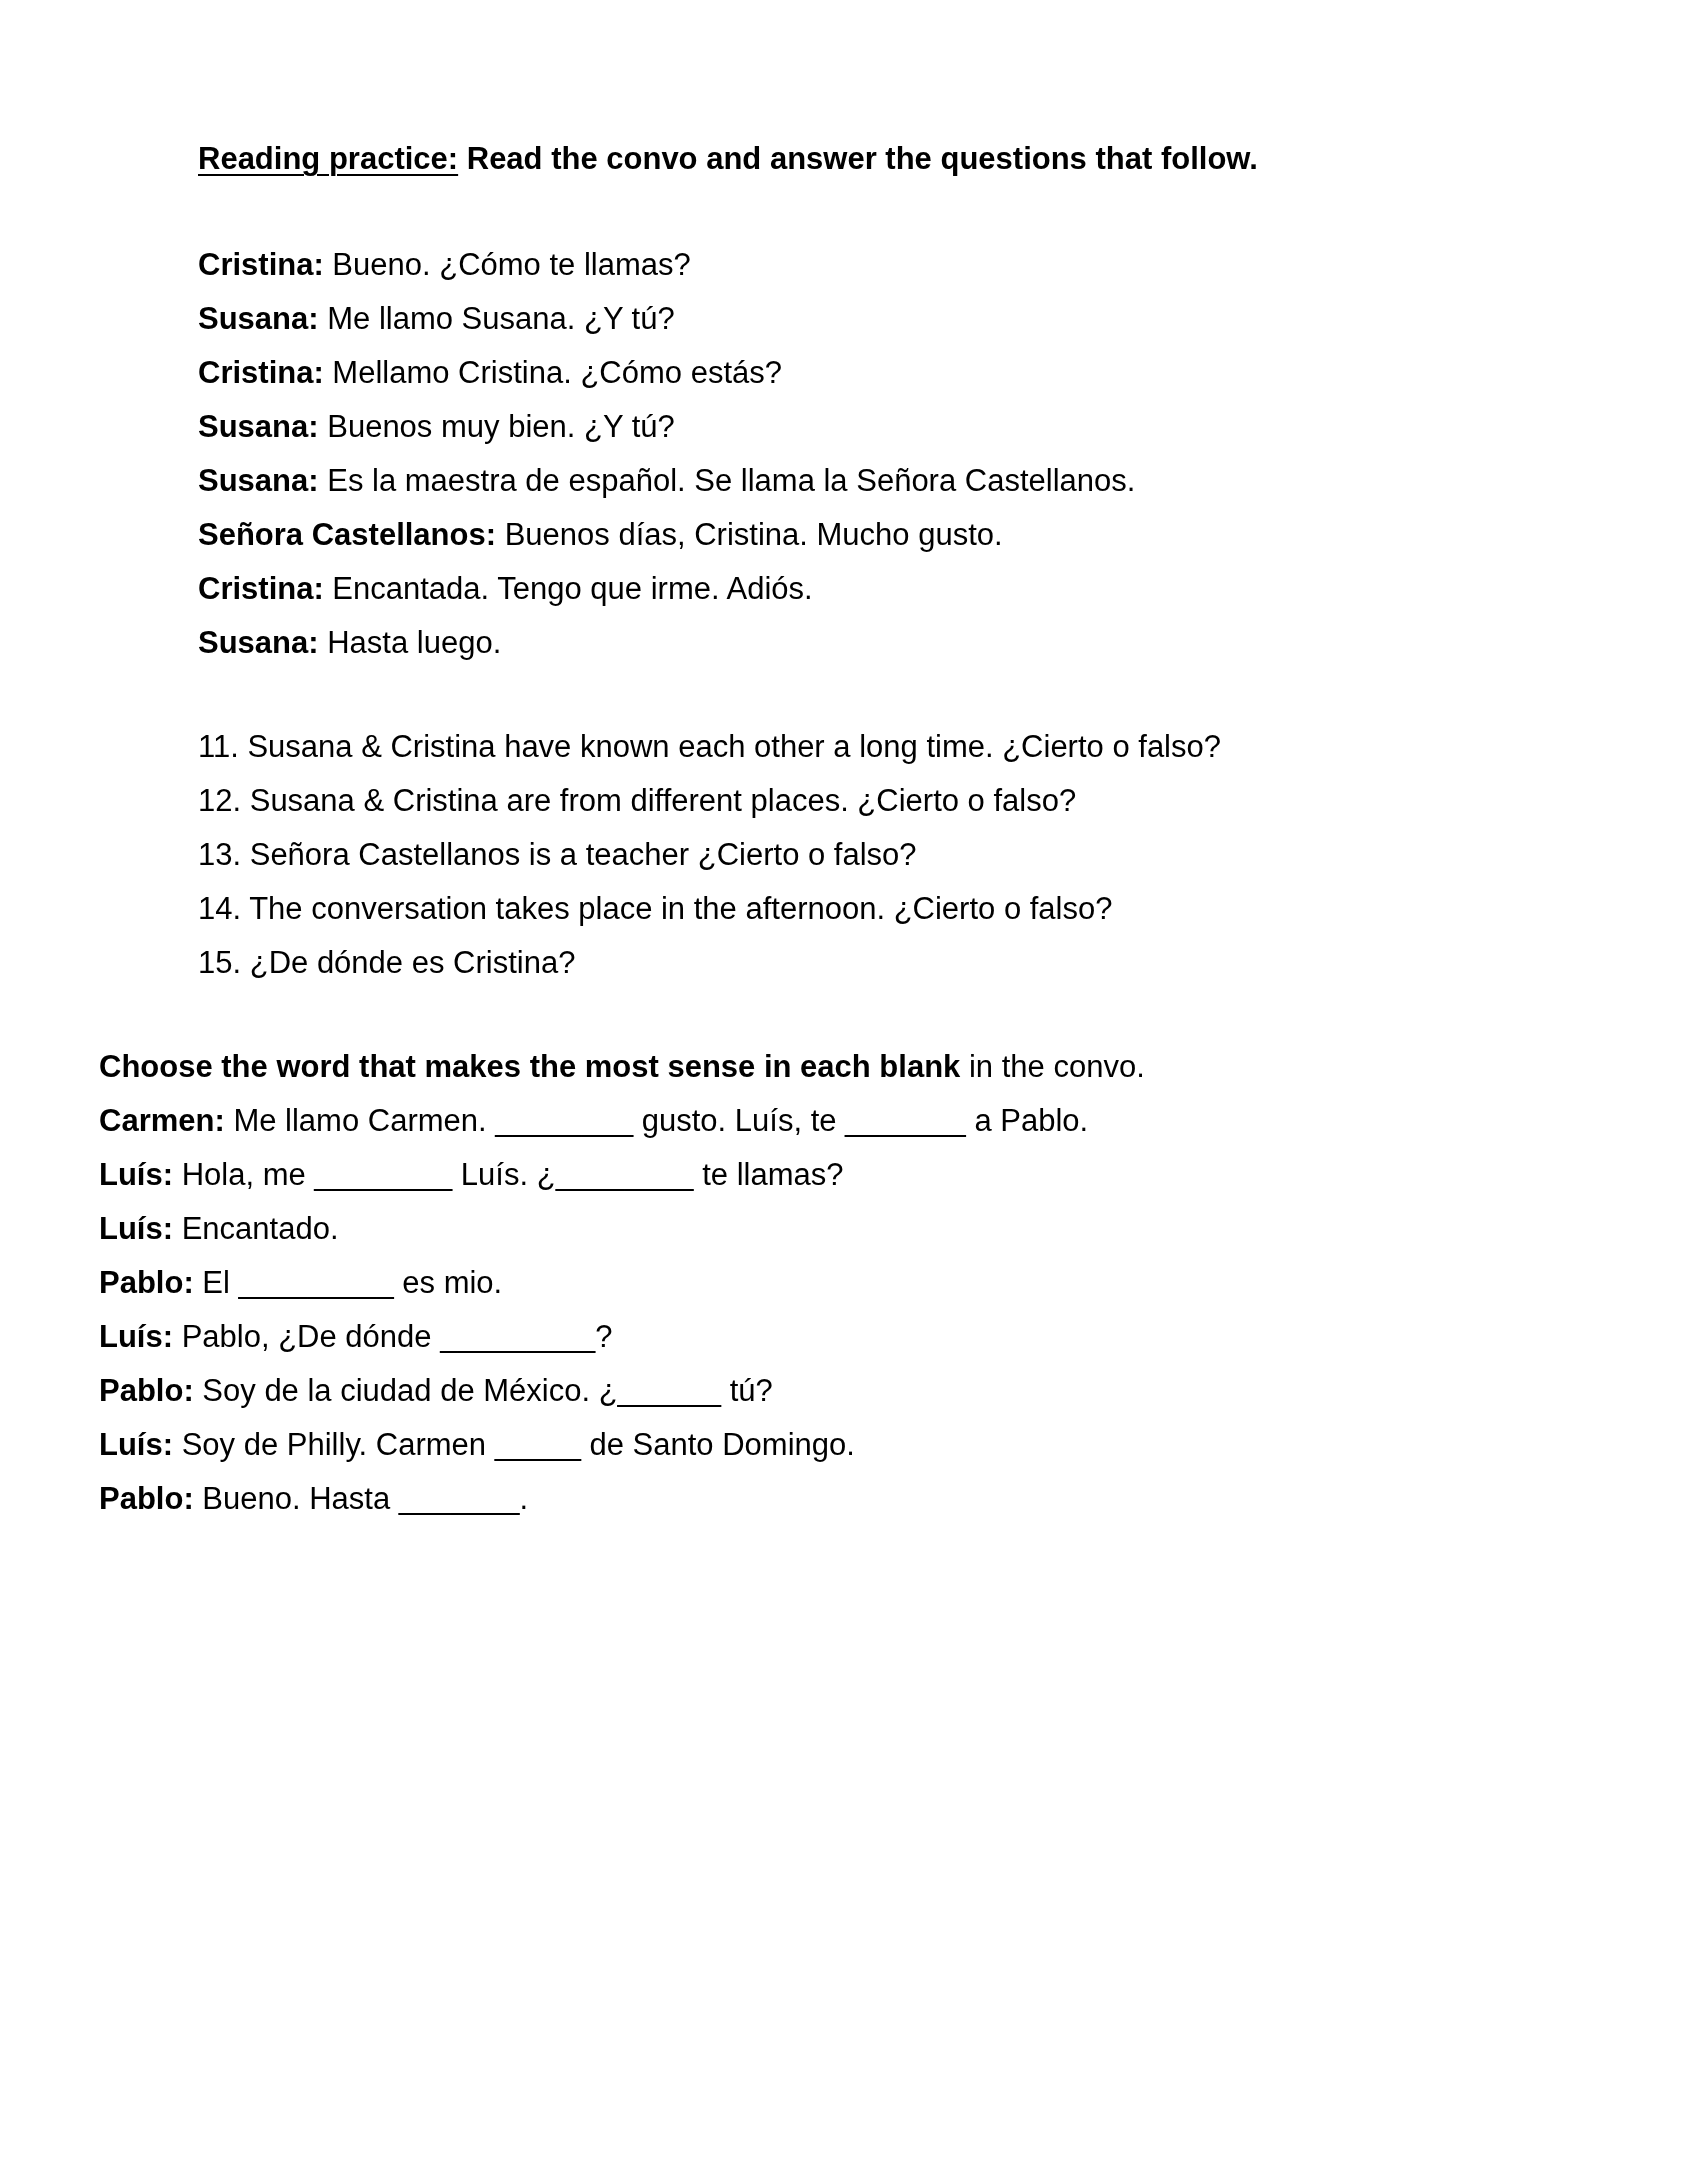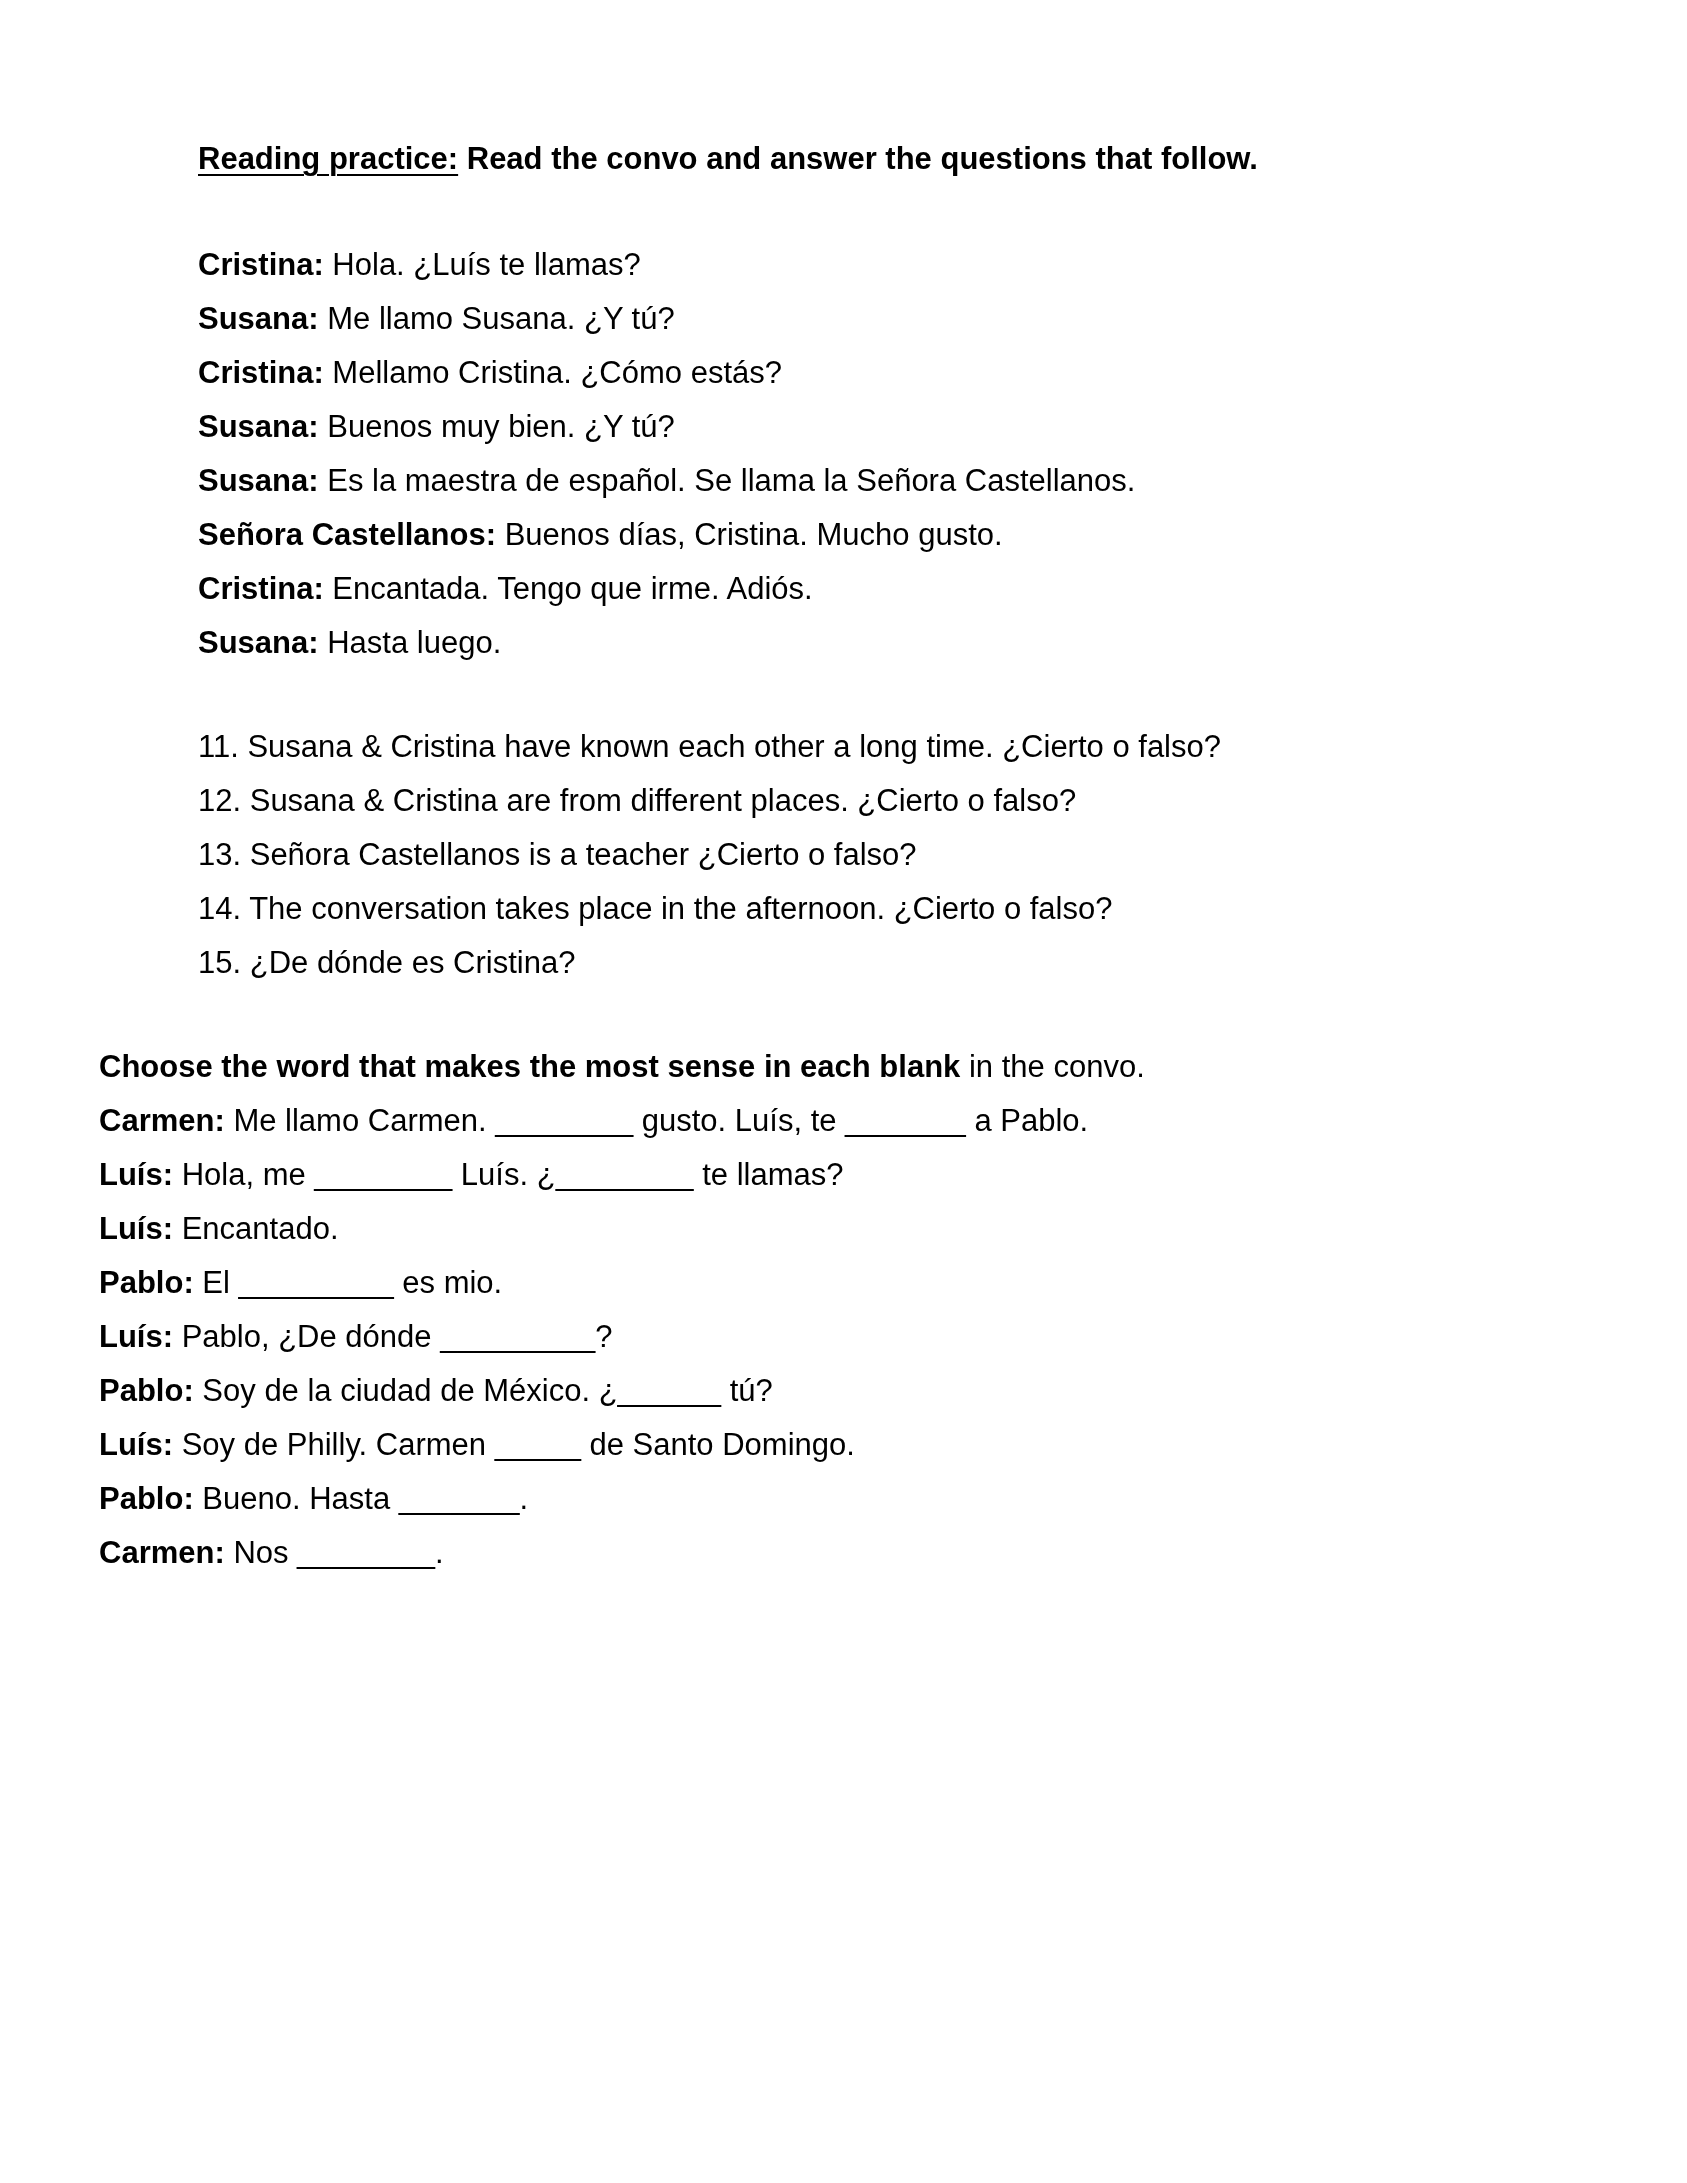--- a/index.html
+++ b/index.html
@@ -44,21 +44,21 @@
 <body>
 
 <div class="page">
 
   <div class="section-indented">
 
     <p class="line"><span class="b u">Reading practice:</span><span class="b"> Read the convo and answer the questions that follow.</span></p>
 
     <div class="spacer-sm"></div>
 
-    <p class="line"><span class="b">Cristina:</span><span> Hola. ¿Luís te llamas?</span></p>
+    <p class="line"><span class="b">Cristina:</span><span> Bueno. ¿Cómo te llamas?</span></p>
     <p class="line"><span class="b">Susana:</span><span> Me llamo Susana. ¿Y tú?</span></p>
     <p class="line"><span class="b">Cristina:</span><span> Mellamo Cristina. ¿Cómo estás?</span></p>
     <p class="line"><span class="b">Susana:</span><span> Buenos muy bien. ¿Y tú?</span></p>
     <p class="line"><span class="b">Susana:</span><span> Es la maestra de español. Se llama la Señora Castellanos.</span></p>
     <p class="line"><span class="b">Señora Castellanos:</span><span> Buenos días, Cristina. Mucho gusto.</span></p>
     <p class="line"><span class="b">Cristina:</span><span> Encantada. Tengo que irme. Adiós.</span></p>
     <p class="line"><span class="b">Susana:</span><span> Hasta luego.</span></p>
 
     <div class="spacer-q"></div>
 
@@ -77,18 +77,17 @@
     <p class="line"><span class="b">Choose the word that makes the most sense in each blank</span><span> in the convo.</span></p>
 
     <p class="line"><span class="b">Carmen:</span><span> Me llamo Carmen. ________ gusto. Luís, te _______ a Pablo.</span></p>
     <p class="line"><span class="b">Luís:</span><span> Hola, me ________ Luís. ¿________ te llamas?</span></p>
     <p class="line"><span class="b">Luís:</span><span> Encantado.</span></p>
     <p class="line"><span class="b">Pablo:</span><span> El _________ es mio.</span></p>
     <p class="line"><span class="b">Luís:</span><span> Pablo, ¿De dónde _________?</span></p>
     <p class="line"><span class="b">Pablo:</span><span> Soy de la ciudad de México. ¿______ tú?</span></p>
     <p class="line"><span class="b">Luís:</span><span> Soy de Philly. Carmen _____ de Santo Domingo.</span></p>
     <p class="line"><span class="b">Pablo:</span><span> Bueno. Hasta _______.</span></p>
-    <p class="line"><span class="b">Carmen:</span><span> Nos ________.</span></p>
 
   </div>
 
 </div>
 
 
 </body></html>

